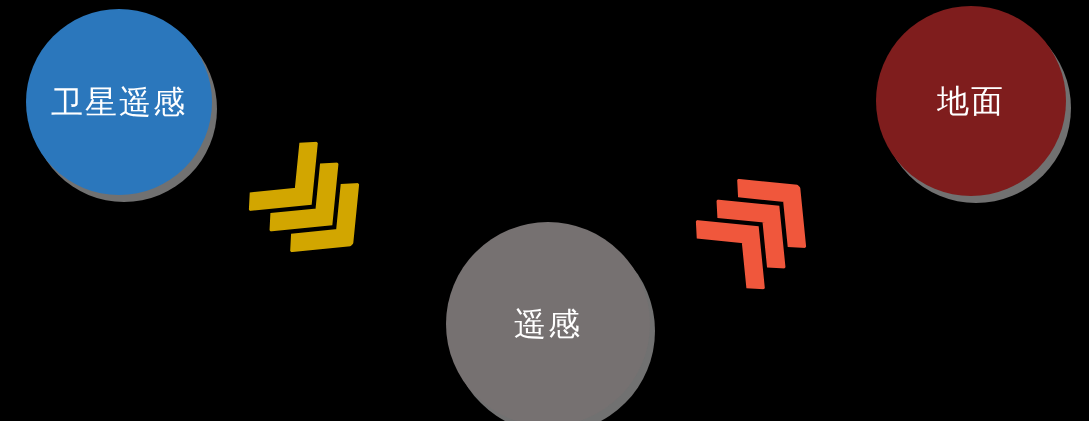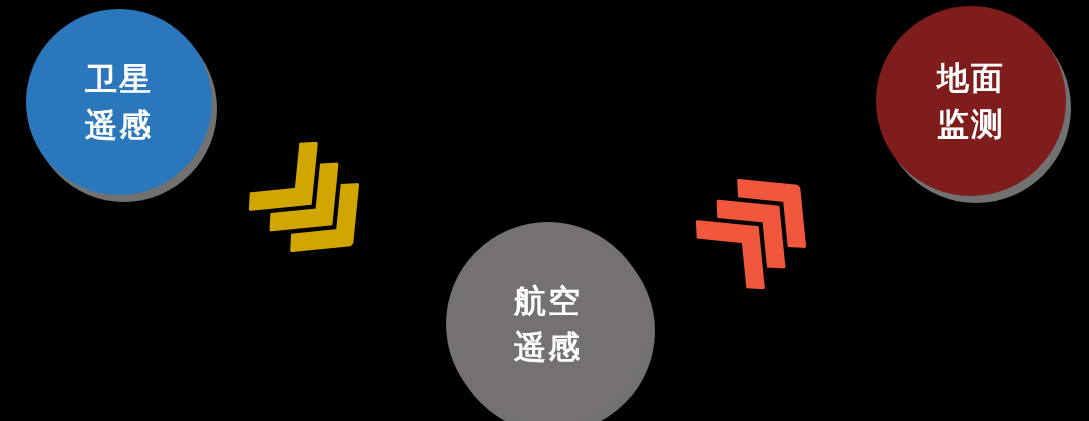--- a/index.html
+++ b/index.html
@@ -12,25 +12,25 @@
     width: 1089px;
     height: 421px;
     background: #000000;
     overflow: hidden;
     font-family: "DejaVu Sans", "Liberation Sans", sans-serif;
   }
   .node {
     position: absolute;
     border-radius: 50%;
     display: flex;
-    flex-direction: column;
+    flex-direction: row;
     align-items: center;
     justify-content: center;
     color: #ffffff;
-    font-weight: bold;
+    font-weight: normal;
     font-size: 32px;
     line-height: 1.45;
     letter-spacing: 2px;
     text-align: left;
     box-shadow: 5px 7px 0 rgba(225,225,225,0.5);
   }
   .node-satellite {
     left: 26px;
     top: 9px;
     width: 186px;
@@ -83,28 +83,26 @@
     <span>遥感</span>
   </div>
 
   <svg class="chevrons chevrons-left" viewBox="0 0 64 48" preserveAspectRatio="none">
     <path d="M4,3 L24,24 L4,45" stroke="#D2A600"></path>
     <path d="M21,3 L41,24 L21,45" stroke="#D2A600"></path>
     <path d="M38,3 L58,24 L38,45" stroke="#D2A600"></path>
   </svg>
 
   <div class="node node-aerial">
-    <span>航空</span>
     <span>遥感</span>
   </div>
 
   <svg class="chevrons chevrons-right" viewBox="0 0 64 48" preserveAspectRatio="none">
     <path d="M4,3 L24,24 L4,45" stroke="#F0573C"></path>
     <path d="M21,3 L41,24 L21,45" stroke="#F0573C"></path>
     <path d="M38,3 L58,24 L38,45" stroke="#F0573C"></path>
   </svg>
 
   <div class="node node-ground">
     <span>地面</span>
-    <span>监测</span>
   </div>
 
 </div>
 
 </body></html>

